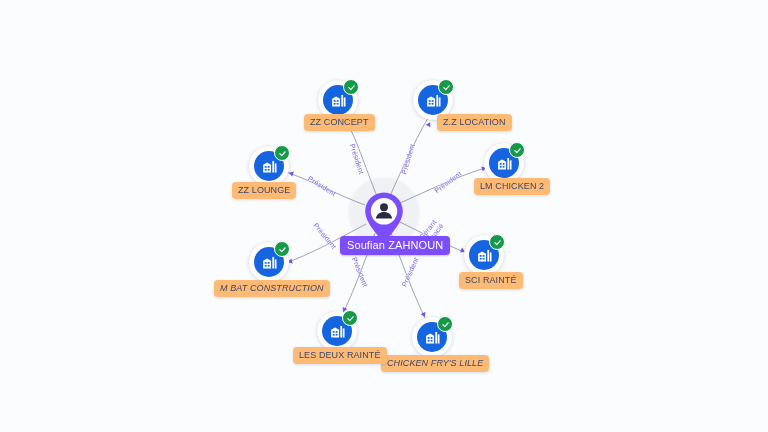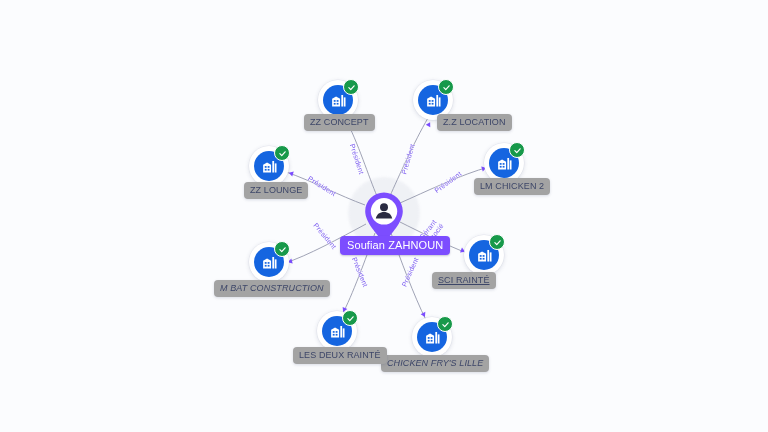--- a/index.html
+++ b/index.html
@@ -71,21 +71,21 @@
   .node-inner svg{display:block;}
   .badge{
     position:absolute;right:-1px;top:-1px;
     width:14px;height:14px;border-radius:50%;
     background:#17994a;
     border:1.5px solid #ffffff;
     display:flex;align-items:center;justify-content:center;
   }
   .node-label{
     position:absolute;
-    background:#a3a3a3;
+    background:#fdba74;
     color:#3d4668;
     font-size:9px;
     line-height:11px;
     padding:3px 6px;
     border-radius:4px;
     white-space:nowrap;
     box-shadow:0 1px 3px rgba(60,70,110,.18);
     letter-spacing:.1px;
   }
 </style>
@@ -199,21 +199,21 @@
             <rect x="5.3" y="15.4" width="2.6" height="2.4" fill="#1565e0"></rect>
             <rect x="9.4" y="15.4" width="2.6" height="2.4" fill="#1565e0"></rect>
           </svg>
         </div>
         <div class="badge">
           <svg width="9" height="9" viewBox="0 0 24 24" aria-hidden="true">
             <path d="M5 12.5 L10 17.5 L19 7.5" fill="none" stroke="#ffffff" stroke-width="3.2" stroke-linecap="round" stroke-linejoin="round"></path>
           </svg>
         </div>
       </div>
-      <div class="node-label" style="left: 432px; top: 272px; text-decoration: underline;">SCI RAINTÉ</div>
+      <div class="node-label" style="left: 459px; top: 272px;">SCI RAINTÉ</div>
       <div class="node" style="left: 412px; top: 317px;">
         <div class="node-disc"></div>
         <div class="node-inner">
           <svg width="17" height="17" viewBox="0 0 24 24" aria-hidden="true">
             <path fill="#ffffff" d="M3 20.5h11.2V9.6L8.6 6.2 3 9.6z"></path>
             <rect x="16" y="4.2" width="2.5" height="16.3" fill="#ffffff"></rect>
             <rect x="19.4" y="7.6" width="2.5" height="12.9" fill="#ffffff"></rect>
             <rect x="5.3" y="11.4" width="2.6" height="2.4" fill="#1565e0"></rect>
             <rect x="9.4" y="11.4" width="2.6" height="2.4" fill="#1565e0"></rect>
             <rect x="5.3" y="15.4" width="2.6" height="2.4" fill="#1565e0"></rect>
@@ -279,21 +279,21 @@
             <rect x="5.3" y="15.4" width="2.6" height="2.4" fill="#1565e0"></rect>
             <rect x="9.4" y="15.4" width="2.6" height="2.4" fill="#1565e0"></rect>
           </svg>
         </div>
         <div class="badge">
           <svg width="9" height="9" viewBox="0 0 24 24" aria-hidden="true">
             <path d="M5 12.5 L10 17.5 L19 7.5" fill="none" stroke="#ffffff" stroke-width="3.2" stroke-linecap="round" stroke-linejoin="round"></path>
           </svg>
         </div>
       </div>
-      <div class="node-label" style="left: 244px; top: 182px;">ZZ LOUNGE</div>
+      <div class="node-label" style="left: 232px; top: 182px;">ZZ LOUNGE</div>
       <div id="center-node" style="left: 363px; top: 191px;">
         <div class="pin-wrap"><svg width="42" height="52" viewBox="0 0 42 52" aria-hidden="true">
             <path d="M21 1.5 C10.5 1.5 2.2 9.8 2.2 20.3 C2.2 31.5 14.5 43.6 19.3 50.2 C20.1 51.3 21.9 51.3 22.7 50.2 C27.5 43.6 39.8 31.5 39.8 20.3 C39.8 9.8 31.5 1.5 21 1.5 Z" fill="#7c4dff"></path>
             <circle cx="21" cy="20.3" r="13.2" fill="#ffffff"></circle>
             <circle cx="21" cy="16.3" r="4.0" fill="#2b2c42"></circle>
             <path d="M12.8 27.6 C13.6 22.9 17.0 20.9 21 20.9 C25 20.9 28.4 22.9 29.2 27.6 Z" fill="#2b2c42"></path>
           </svg></div>
       </div>
       <div class="pin-label" style="left: 340px; top: 236px;">Soufian ZAHNOUN</div>
     </div>

